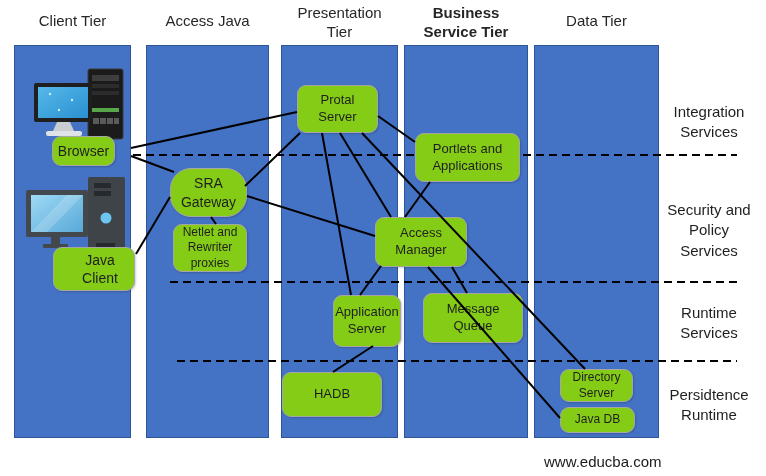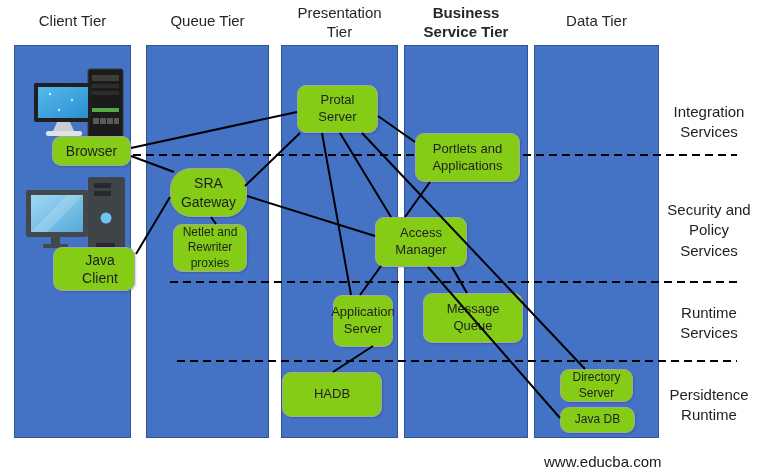--- a/index.html
+++ b/index.html
@@ -63,49 +63,49 @@
     <rect x="5" y="18" width="52" height="37" fill="url(#scr2)"></rect>
     <path d="M5 55 L41 18 L57 18 L21 55 Z" fill="#ffffff" opacity="0.18"></path>
     <rect x="25" y="60" width="9" height="7" fill="#43484d"></rect>
     <rect x="17" y="67" width="25" height="4" rx="1" fill="#43484d"></rect>
   </svg>
 
   <div class="watermark">www.educba.com</div>
 <div class="column" style="left: 14px; top: 45px; width: 117px; height: 393px;"></div>
     <div class="tier-label" style="left: 2px; top: 12px; width: 141px;">Client Tier</div>
     <div class="column" style="left: 146px; top: 45px; width: 123px; height: 393px;"></div>
-    <div class="tier-label" style="left: 134px; top: 12px; width: 147px;">Queue Tier</div>
+    <div class="tier-label" style="left: 134px; top: 12px; width: 147px;">Access Java</div>
     <div class="column" style="left: 281px; top: 45px; width: 117px; height: 393px;"></div>
     <div class="tier-label" style="left: 269px; top: 4px; width: 141px;">Presentation
 Tier</div>
     <div class="column" style="left: 404px; top: 45px; width: 124px; height: 393px;"></div>
     <div class="tier-label" style="left: 392px; top: 4px; width: 148px; font-weight: bold;">Business
 Service Tier</div>
     <div class="column" style="left: 534px; top: 45px; width: 125px; height: 393px;"></div>
     <div class="tier-label" style="left: 522px; top: 12px; width: 149px;">Data Tier</div>
     <svg width="766" height="476" class="dash-layer">
       <line x1="133" y1="155" x2="737" y2="155" stroke="#000000" stroke-width="2.2" stroke-dasharray="8 5"></line>
       <line x1="170" y1="282" x2="737" y2="282" stroke="#000000" stroke-width="2.2" stroke-dasharray="8 5"></line>
       <line x1="177" y1="361" x2="737" y2="361" stroke="#000000" stroke-width="2.2" stroke-dasharray="8 5"></line>
     </svg>
-    <div class="node" style="left: 52px; top: 136px; width: 79px; height: 30px; font-size: 14px;">Browser</div>
+    <div class="node" style="left: 52px; top: 136px; width: 63px; height: 30px; font-size: 14px;">Browser</div>
     <div class="node" style="left: 53px; top: 247px; width: 82px; height: 44px; font-size: 14px; padding-left: 12px;">Java
 Client</div>
     <div class="node" style="left: 170px; top: 168px; width: 77px; height: 49px; font-size: 14px; border-radius: 21px;">SRA
 Gateway</div>
     <div class="node" style="left: 173px; top: 224px; width: 74px; height: 48px; font-size: 12px;">Netlet and
 Rewriter
 proxies</div>
     <div class="node" style="left: 297px; top: 85px; width: 81px; height: 48px; font-size: 13px;">Protal
 Server</div>
     <div class="node" style="left: 415px; top: 133px; width: 105px; height: 49px; font-size: 13px;">Portlets and
 Applications</div>
     <div class="node" style="left: 375px; top: 217px; width: 92px; height: 50px; font-size: 13px;">Access
 Manager</div>
-    <div class="node" style="left: 333px; top: 295px; width: 60px; height: 52px; font-size: 13px;">Application
+    <div class="node" style="left: 333px; top: 295px; width: 68px; height: 52px; font-size: 13px;">Application
 Server</div>
     <div class="node" style="left: 423px; top: 293px; width: 100px; height: 50px; font-size: 13px;">Message
 Queue</div>
     <div class="node" style="left: 282px; top: 372px; width: 100px; height: 45px; font-size: 13px;">HADB</div>
     <div class="node" style="left: 560px; top: 369px; width: 73px; height: 33px; font-size: 12px;">Directory
 Server</div>
     <div class="node" style="left: 560px; top: 407px; width: 75px; height: 26px; font-size: 12px;">Java DB</div>
     <svg width="766" height="476" class="edge-layer">
       <line x1="131" y1="148" x2="297" y2="112" stroke="#000000" stroke-width="2"></line>
       <line x1="131" y1="156" x2="174" y2="172" stroke="#000000" stroke-width="2"></line>

